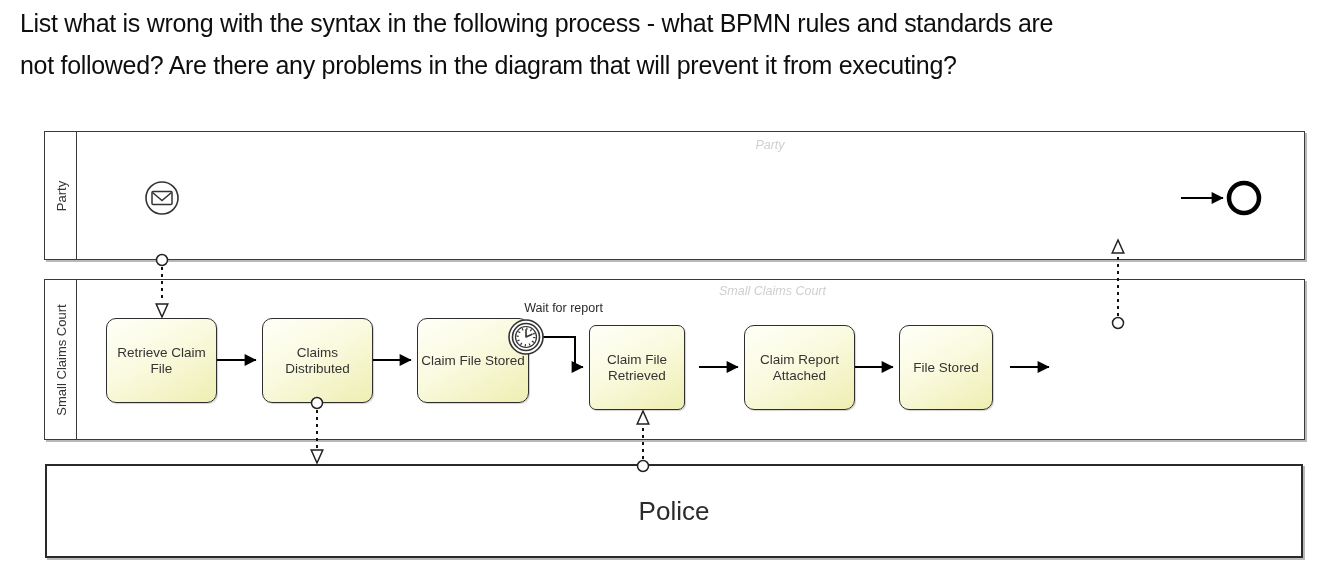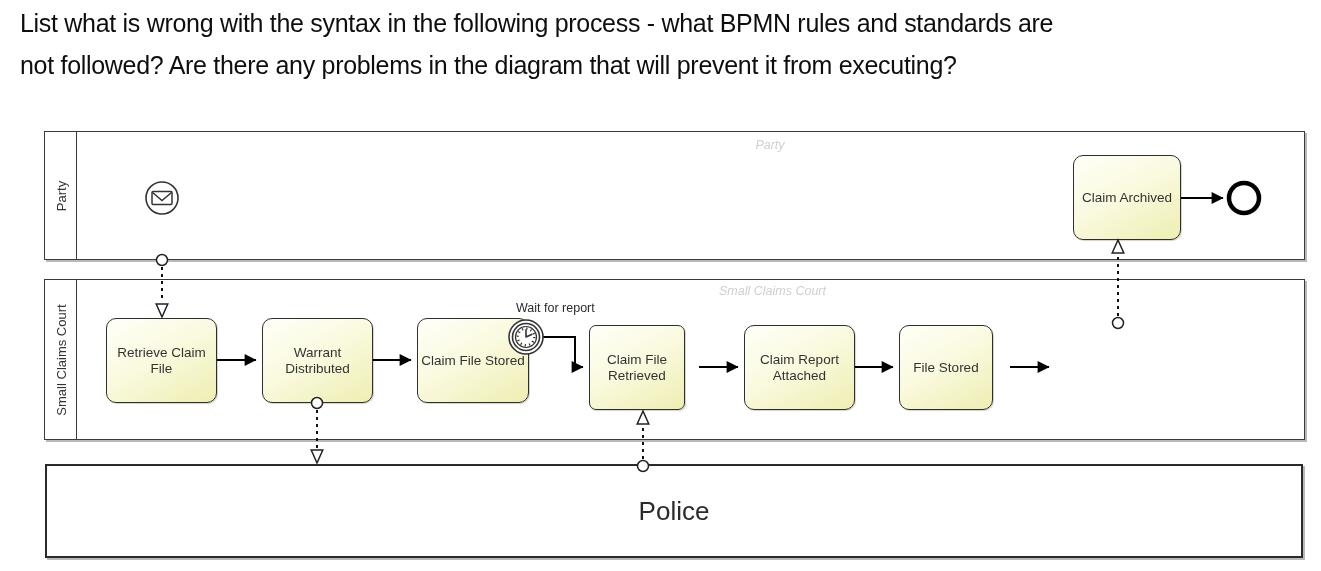--- a/index.html
+++ b/index.html
@@ -34,21 +34,21 @@
   .task{
     position:absolute;box-sizing:border-box;
     border:1.5px solid #2e2e2e;border-radius:10px;
     background:linear-gradient(150deg,#fffff8 0%,#fafae0 45%,#eeeeb2 100%);
     box-shadow:1px 1px 1px rgba(0,0,0,0.18);
     display:flex;align-items:center;justify-content:center;
     font-size:13.5px;line-height:1.18;color:#333;text-align:center;
     white-space:pre-line;padding:2px;
   }
   .event-label{
-    position:absolute;font-size:12.5px;color:#2b2b2b;
+    position:absolute;font-size:12.5px;color:#2b2b2b;text-align:center;
     white-space:nowrap;
   }
   .police-pool{
     display:flex;align-items:center;justify-content:center;
     border:2px solid #2a2a2a;
   }
   .police-label{font-size:26px;color:#2b2b2b;}
   svg.overlay{position:absolute;left:0;top:0;pointer-events:none;}
 </style>
 </head>
@@ -70,24 +70,23 @@
     <div class="pool-band">
       <span class="pool-label">Small Claims Court</span>
     </div>
   </div>
   <div class="watermark" style="left:675px;top:284px;width:195px;">Small Claims Court</div>
 
   <div class="pool police-pool" style="left:45px;top:464px;width:1258px;height:94px;">
     <div class="police-label">Police</div>
   </div>
 
-  <div class="task" style="left:1073px;top:155px;width:108px;height:85px;">Claim Archived</div>
   <div class="task" style="left:106px;top:318px;width:111px;height:85px;">Retrieve Claim
 File</div>
-  <div class="task" style="left:262px;top:318px;width:111px;height:85px;">Warrant
+  <div class="task" style="left:262px;top:318px;width:111px;height:85px;">Claims
 Distributed</div>
   <div class="task" style="left:417px;top:318px;width:112px;height:85px;">Claim File Stored</div>
   <div class="task" style="left:589px;top:325px;width:96px;height:85px;border-radius:7px;">Claim File
 Retrieved</div>
   <div class="task" style="left:744px;top:325px;width:111px;height:85px;">Claim Report
 Attached</div>
   <div class="task" style="left:899px;top:325px;width:94px;height:85px;">File Stored</div>
 
   <div class="event-label" style="left:516px;top:301px;width:95px;">Wait for report</div>
 

